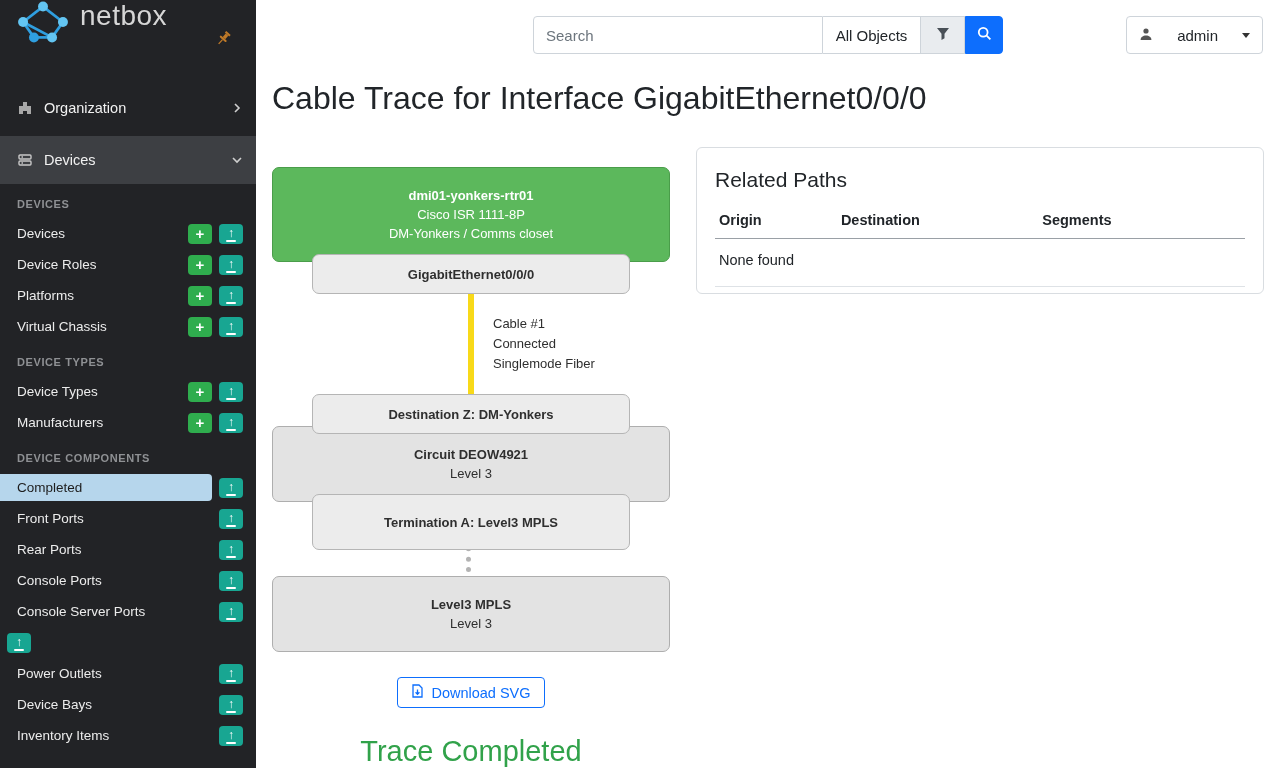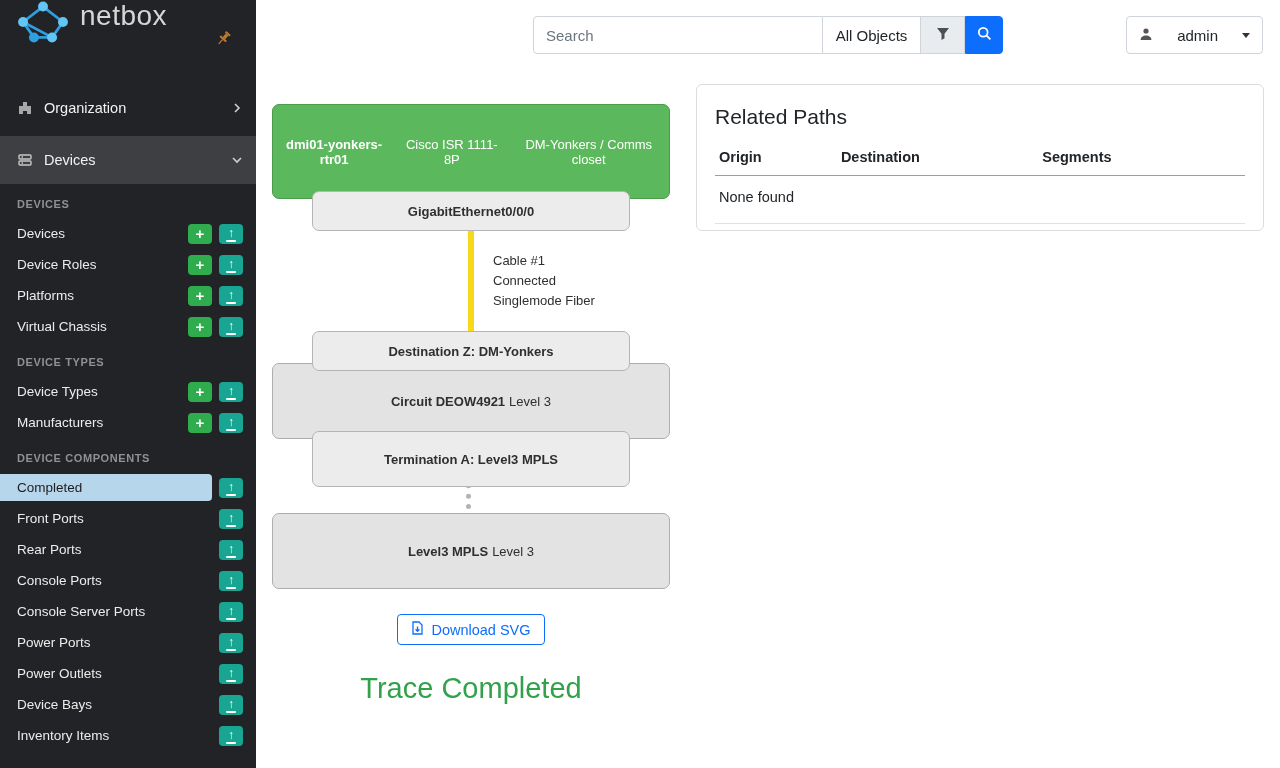--- a/index.html
+++ b/index.html
@@ -41,21 +41,21 @@
   .caret { width:0; height:0; border-left:4.5px solid transparent; border-right:4.5px solid transparent; border-top:5px solid #333; }
 
   .page-title { margin:26px 16px 0 16px; font-size:32px; font-weight:500; color:#212529; }
 
   .content-row { display:flex; margin:30px 16px 0 16px; }
   .trace-col { width:398px; margin-right:26px; flex:0 0 auto; }
   .paths-col { flex:1; }
 
   
   .trace { position:relative; width:398px; height:620px; margin-top:20px; }
-  .tbox { position:absolute; border-radius:7px; display:flex; flex-direction:row; justify-content:center; align-items:center; gap:4px; font-size:13px; text-align:center; cursor:pointer; }
+  .tbox { position:absolute; border-radius:7px; display:flex; flex-direction:column; justify-content:center; align-items:center; gap:4px; font-size:13px; text-align:center; cursor:pointer; }
   .tbox .bname { font-weight:bold; }
   .gray { background:#ececec; border:1px solid #b5b5b5; color:#2f2f2f; }
   .biggray { background:#e3e3e3; border:1px solid #aeaeae; color:#2f2f2f; }
   .device { left:0; top:0; width:398px; height:95px; background:#5cb85c; border:1px solid #4a9d4a; color:#fff; z-index:2; }
   .iface { left:40px; top:87px; width:318px; height:40px; z-index:3; }
   .cable-line { position:absolute; left:196px; top:127px; width:6px; height:100px; background:#f8d919; z-index:1; }
   .cable-info { position:absolute; left:221px; top:147px; line-height:20px; font-size:13px; color:#2f2f2f; z-index:2; }
   .cable-info .bname { font-weight:normal; }
   .termz { left:40px; top:227px; width:318px; height:40px; z-index:3; }
   .circuit { left:0; top:259px; width:398px; height:76px; z-index:2; }
@@ -226,21 +226,20 @@
         <span class="up-glyph">↑</span>
       </span>
   </div>
   <div class="side-row">
     <span class="side-link">Console Server Ports</span>
     <span class="sbtn imp">
         <span class="up-glyph">↑</span>
       </span>
   </div>
   <div class="side-row">
-    <span class="side-link">Power Ports</span>
     <span class="sbtn imp">
         <span class="up-glyph">↑</span>
       </span>
   </div>
   <div class="side-row">
     <span class="side-link">Power Outlets</span>
     <span class="sbtn imp">
         <span class="up-glyph">↑</span>
       </span>
   </div>
@@ -285,20 +284,21 @@
         <svg width="14" height="14" viewBox="0 0 14 14">
             <circle cx="7" cy="4" r="2.6" fill="#555"></circle>
             <path d="M1.6 13c0-3 2.4-4.6 5.4-4.6s5.4 1.6 5.4 4.6z" fill="#555"></path>
           </svg>
       </span>
       <span>admin</span>
       <span class="caret"></span>
     </button>
   </div>
 
+  <h1 class="page-title">Cable Trace for Interface GigabitEthernet0/0/0</h1>
 
   <div class="content-row">
 
     <div class="trace-col">
       <div class="trace">
 
         <div class="tbox device">
           <span class="bname">dmi01-yonkers-rtr01</span>
           <span>Cisco ISR 1111-8P</span>
           <span>DM-Yonkers / Comms closet</span>

